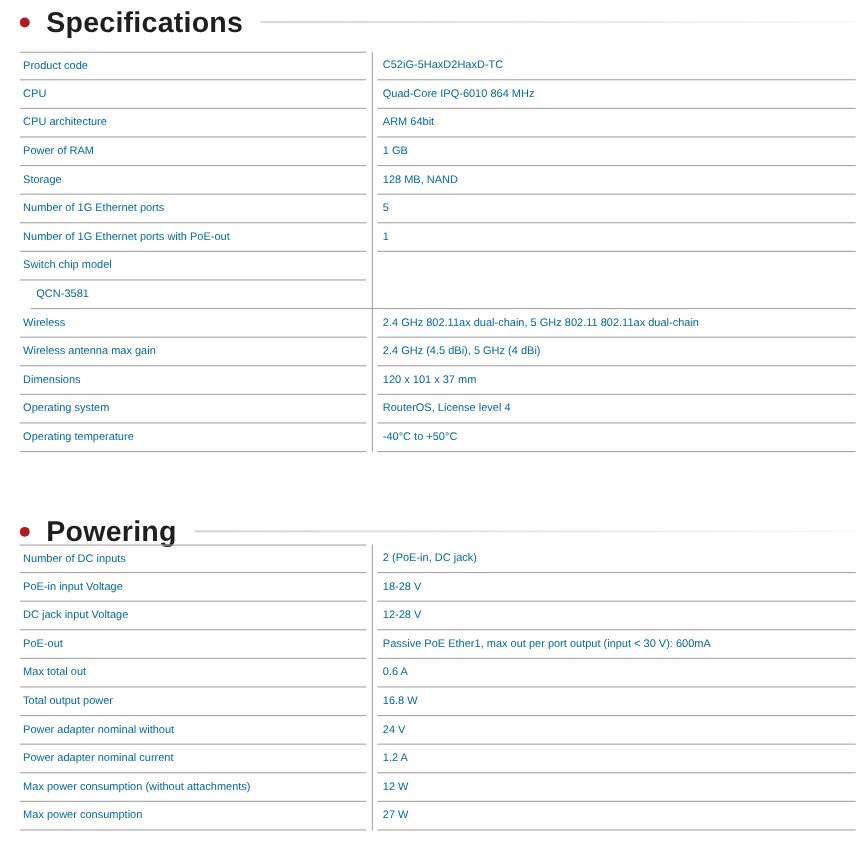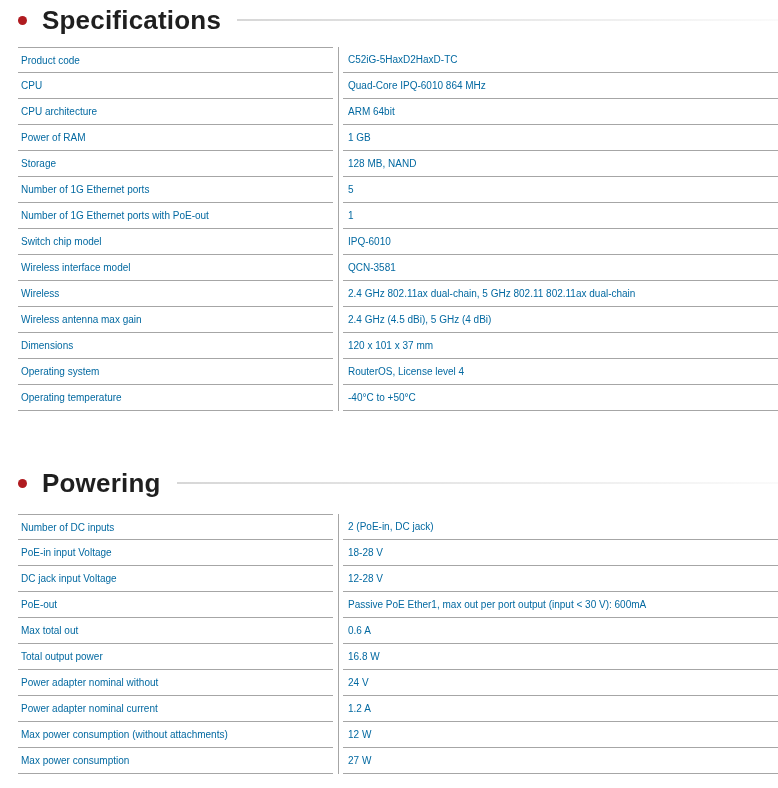--- a/index.html
+++ b/index.html
@@ -66,21 +66,21 @@
     white-space: nowrap;
     overflow: hidden;
   }
   .cell.label { width: 315px; padding-left: 3px; }
   .cell.value { flex: 1; margin-left: 10px; padding-left: 5px; }
   .row.first .cell.label { border-top: 1px solid #a6a6a6; }
 
   .section-specs  { }
   .section-specs  .spec-table { margin-top: 15px; }
   .section-power  { margin-top: 60px; }
-  .section-power  .spec-table { margin-top: 19px; }
+  .section-power  .spec-table { }
 </style>
 </head>
 <body>
 
 <div class="page">
 
   <section class="section-specs">
     <div class="sec-header">
       <span class="bullet"></span>
       <h2 class="sec-title">Specifications</h2>
@@ -111,24 +111,22 @@
         <div class="row">
           <div class="cell label">Number of 1G Ethernet ports</div>
           <div class="cell value">5</div>
         </div>
         <div class="row">
           <div class="cell label">Number of 1G Ethernet ports with PoE-out</div>
           <div class="cell value">1</div>
         </div>
         <div class="row">
           <div class="cell label">Switch chip model</div>
-          <div class="cell value">IPQ-6010</div>
-        </div>
-        <div class="row">
-          <div class="cell label">Wireless interface model</div>
+        </div>
+        <div class="row">
           <div class="cell value">QCN-3581</div>
         </div>
         <div class="row">
           <div class="cell label">Wireless</div>
           <div class="cell value">2.4 GHz 802.11ax dual-chain, 5 GHz 802.11 802.11ax dual-chain</div>
         </div>
         <div class="row">
           <div class="cell label">Wireless antenna max gain</div>
           <div class="cell value">2.4 GHz (4.5 dBi), 5 GHz (4 dBi)</div>
         </div>

